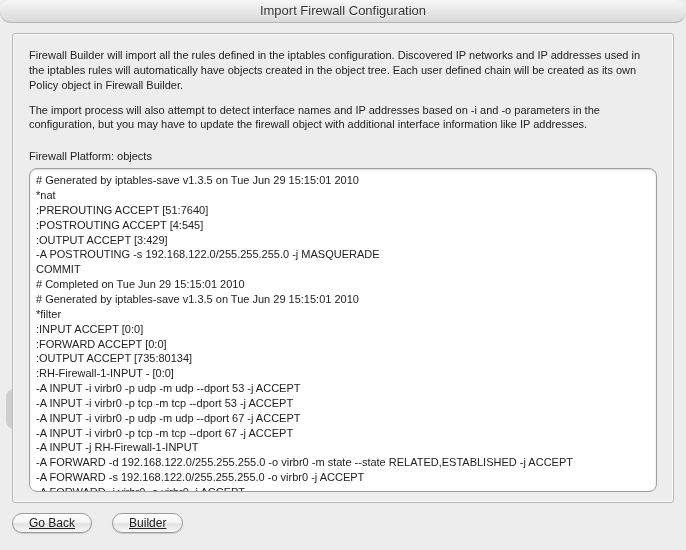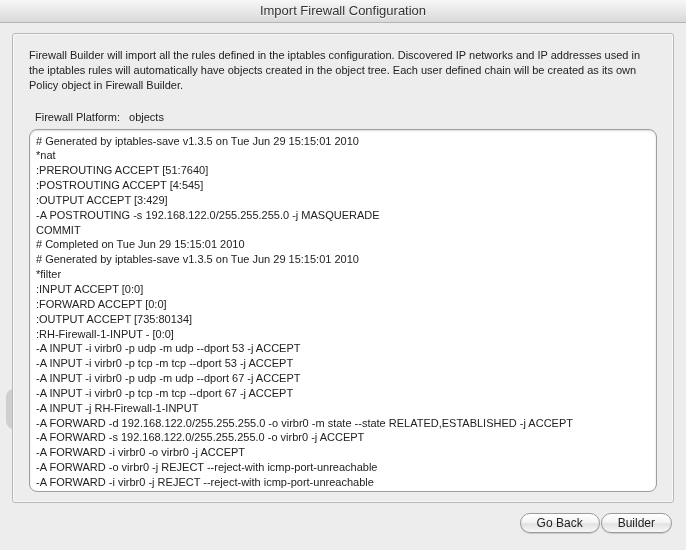--- a/index.html
+++ b/index.html
@@ -15,20 +15,21 @@
   }
   .titlebar {
     height: 22px;
     line-height: 22px;
     text-align: center;
     font-size: 13px;
     background: linear-gradient(to bottom, #f7f7f7, #d9d9d9);
     border-bottom: 1px solid #b5b5b5;
     color: #333;
     text-shadow: 0 1px 0 #fff;
+    border-radius: 11px;
   }
   .body-wrap {
     position: relative;
     height: 527px;
     box-sizing: border-box;
     padding: 10px 12px 0 12px;
   }
   .watermark {
     position: absolute;
     left: 6px;
@@ -50,21 +51,21 @@
     display: flex;
     flex-direction: column;
   }
   .intro p {
     margin: 0 0 10px 0;
     line-height: 1.35;
   }
   .plat-line {
     margin: 8px 0 6px 0;
   }
-  .plat-label, .plat-value { display: inline; margin-left: 6px; }
+  .plat-label, .plat-value { display: inline; }
   .config-box {
     flex: 1 1 auto;
     border: 1px solid #9f9f9f;
     background: #fff;
     border-radius: 8px;
     box-shadow: inset 0 1px 2px rgba(0,0,0,0.15);
     overflow: auto;
     padding: 4px 6px;
     font-family: "Lucida Grande","Helvetica Neue",Arial,sans-serif;
     font-size: 11px;
@@ -78,23 +79,23 @@
     background: #f0f0f0;
     border-left: 1px solid #cfcfcf;
   }
   .config-box::-webkit-scrollbar-thumb {
     background: linear-gradient(to right, #8fb6ff, #3f7ff7, #8fb6ff);
     border: 1px solid #2f66d6;
     border-radius: 7px;
   }
   .button-row {
     display: flex;
-    justify-content: flex-end;
-    gap: 1px;
+    gap: 20px;
     padding: 10px 2px 0 0;
+    text-decoration: underline;
   }
   button.aqua {
     font-family: "Lucida Grande","Helvetica Neue",Arial,sans-serif;
     font-size: 12px;
     padding: 2px 16px;
     border-radius: 12px;
     border: 1px solid #9a9a9a;
     background: linear-gradient(to bottom, #ffffff 0%, #f4f4f4 45%, #e2e2e2 55%, #f7f7f7 100%);
     box-shadow: inset 0 1px 0 #fff, 0 1px 1px rgba(0,0,0,0.15);
     color: #222;
@@ -131,20 +132,21 @@
     </g>
 
     <g transform="translate(85,230)">
       <path d="M0 0 L34 0 L34 22 Q17 40 17 40 Q0 22 0 22 Z" fill="#000"></path>
     </g>
   </svg>
 
   <div class="panel">
     <div class="intro">
       <p>Firewall Builder will import all the rules defined in the iptables configuration. Discovered IP networks and IP addresses used in the iptables rules will automatically have objects created in the object tree. Each user defined chain will be created as its own Policy object in Firewall Builder.</p>
+      <p>The import process will also attempt to detect interface names and IP addresses based on -i and -o parameters in the configuration, but you may have to update the firewall object with additional interface information like IP addresses.</p>
     </div>
 
     <div class="plat-line">
       <span class="plat-label">Firewall Platform:  </span><span class="plat-value">objects</span>
     </div>
 
     <div class="config-box" id="config-box"># Generated by iptables-save v1.3.5 on Tue Jun 29 15:15:01 2010
 *nat
 :PREROUTING ACCEPT [51:7640]
 :POSTROUTING ACCEPT [4:545]

